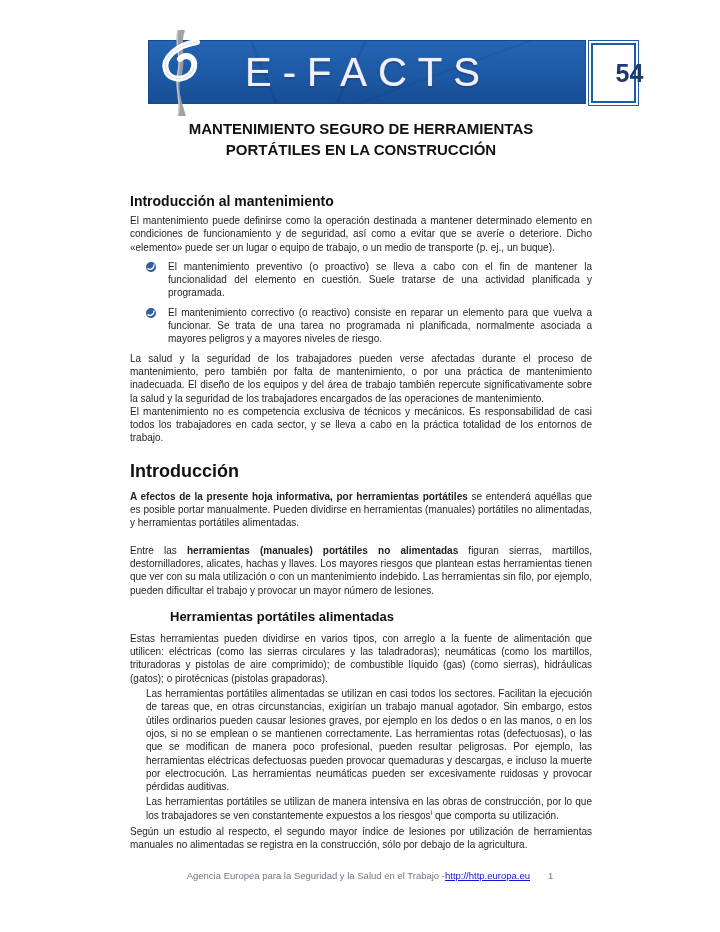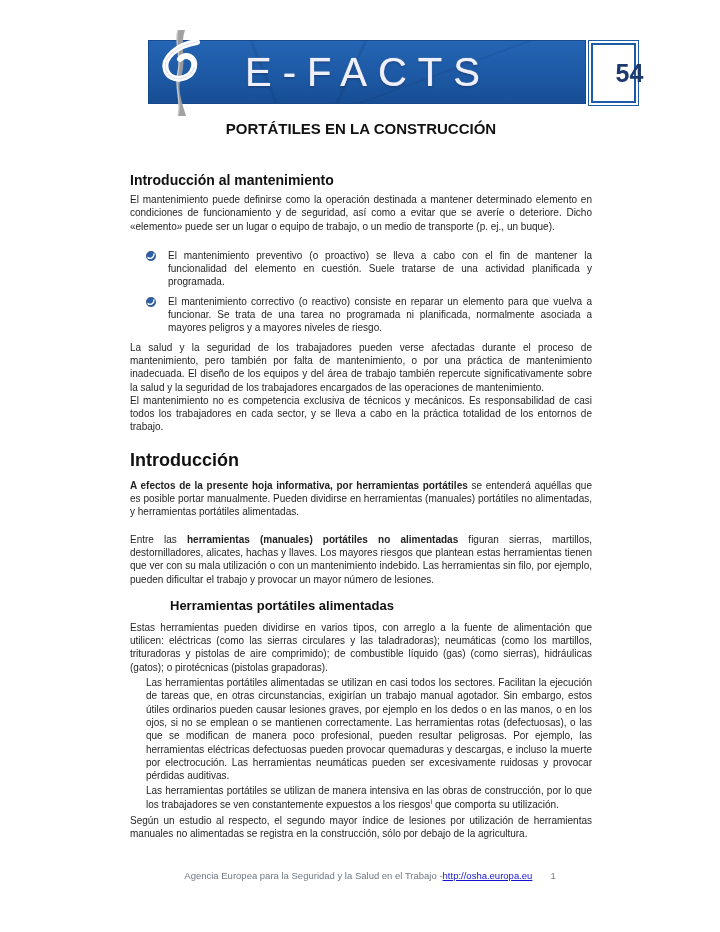--- a/index.html
+++ b/index.html
@@ -47,21 +47,21 @@
   .content{position:absolute;left:130px;top:118px;width:462px;}
   .doc-title{text-align:center;font-weight:bold;font-size:15px;line-height:21px;color:#111;}
   .h2{font-size:14px;font-weight:bold;margin:33px 0 0 0;color:#111;}
   .h1{font-size:18px;font-weight:bold;margin:16px 0 0 0;color:#111;}
   .sub{font-size:13px;font-weight:bold;margin:12px 0 8px 0;color:#111;padding-left:40px;}
   p.body{
     font-size:10px;line-height:1.33;text-align:justify;margin:0;
   }
   p.m5{margin-top:5px;} p.m8{margin-top:8px;} p.m14{margin-top:14px;}
   p.m2{margin-top:2px;margin-left:16px;} p.m3{margin-top:3px;}
-  .bullets{margin-top:16px;}
+  .bullets{margin-top:6px;}
   .bullet{display:flex;margin-bottom:6px;}
   .bullet-icon{flex:0 0 auto;margin:2px 12px 0 16px;}
   .bullet-text{flex:1;font-size:10px;line-height:1.33;text-align:justify;}
   sup.fn{font-size:7px;vertical-align:super;line-height:0;}
 
   
   .footer{
     position:absolute;left:130px;top:870px;width:480px;
     display:flex;justify-content:center;align-items:center;
     font-size:9.5px;color:#6e7883;
@@ -87,20 +87,21 @@
     <div class="issue-box">
       <div class="issue-box-inner">
         <span class="issue-number">54</span>
       </div>
     </div>
   </div>
 
   <div class="content">
 
     <div class="doc-title">
+      <span style="display:block">MANTENIMIENTO SEGURO DE HERRAMIENTAS</span>
       <span style="display:block">PORTÁTILES EN LA CONSTRUCCIÓN</span>
     </div>
 
     <div class="h2">Introducción al mantenimiento</div>
 
     <p class="body m5">El mantenimiento puede definirse como la operación destinada a mantener determinado elemento en condiciones de funcionamiento y de seguridad, así como a evitar que se averíe o deteriore. Dicho «elemento» puede ser un lugar o equipo de trabajo, o un medio de transporte (p. ej., un buque).</p>
 
     <div class="bullets">
       <div class="bullet">
         <svg class="bullet-icon" width="10" height="10" viewBox="0 0 10 10">
@@ -133,17 +134,17 @@
     <p class="body m2">Las herramientas portátiles alimentadas se utilizan en casi todos los sectores. Facilitan la ejecución de tareas que, en otras circunstancias, exigirían un trabajo manual agotador. Sin embargo, estos útiles ordinarios pueden causar lesiones graves, por ejemplo en los dedos o en las manos, o en los ojos, si no se emplean o se mantienen correctamente. Las herramientas rotas (defectuosas), o las que se modifican de manera poco profesional, pueden resultar peligrosas. Por ejemplo, las herramientas eléctricas defectuosas pueden provocar quemaduras y descargas, e incluso la muerte por electrocución. Las herramientas neumáticas pueden ser excesivamente ruidosas y provocar pérdidas auditivas.</p>
 
     <p class="body m2"><span>Las herramientas portátiles se utilizan de manera intensiva en las obras de construcción, por lo que los trabajadores se ven constantemente expuestos a los riesgos</span><sup class="fn">i</sup><span> que comporta su utilización.</span></p>
 
     <p class="body m3">Según un estudio al respecto, el segundo mayor índice de lesiones por utilización de herramientas manuales no alimentadas se registra en la construcción, sólo por debajo de la agricultura.</p>
 
   </div>
 
   <div class="footer">
     <span>Agencia Europea para la Seguridad y la Salud en el Trabajo - </span>
-    <span class="footer-link">http://osha.europa.eu</span>
+    <span class="footer-link">http://http.europa.eu</span>
     <span class="footer-page">1</span>
   </div>
 
 </div>
 
 </body></html>

